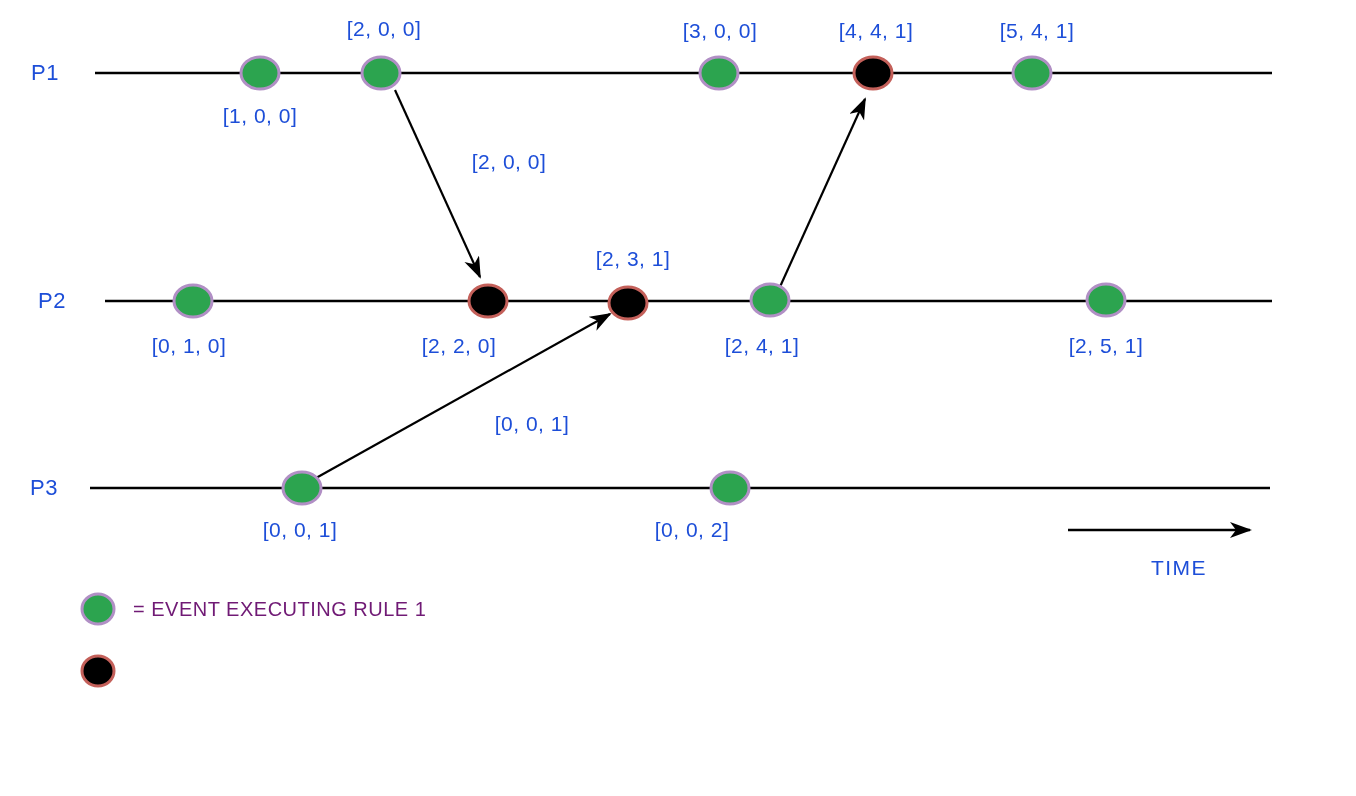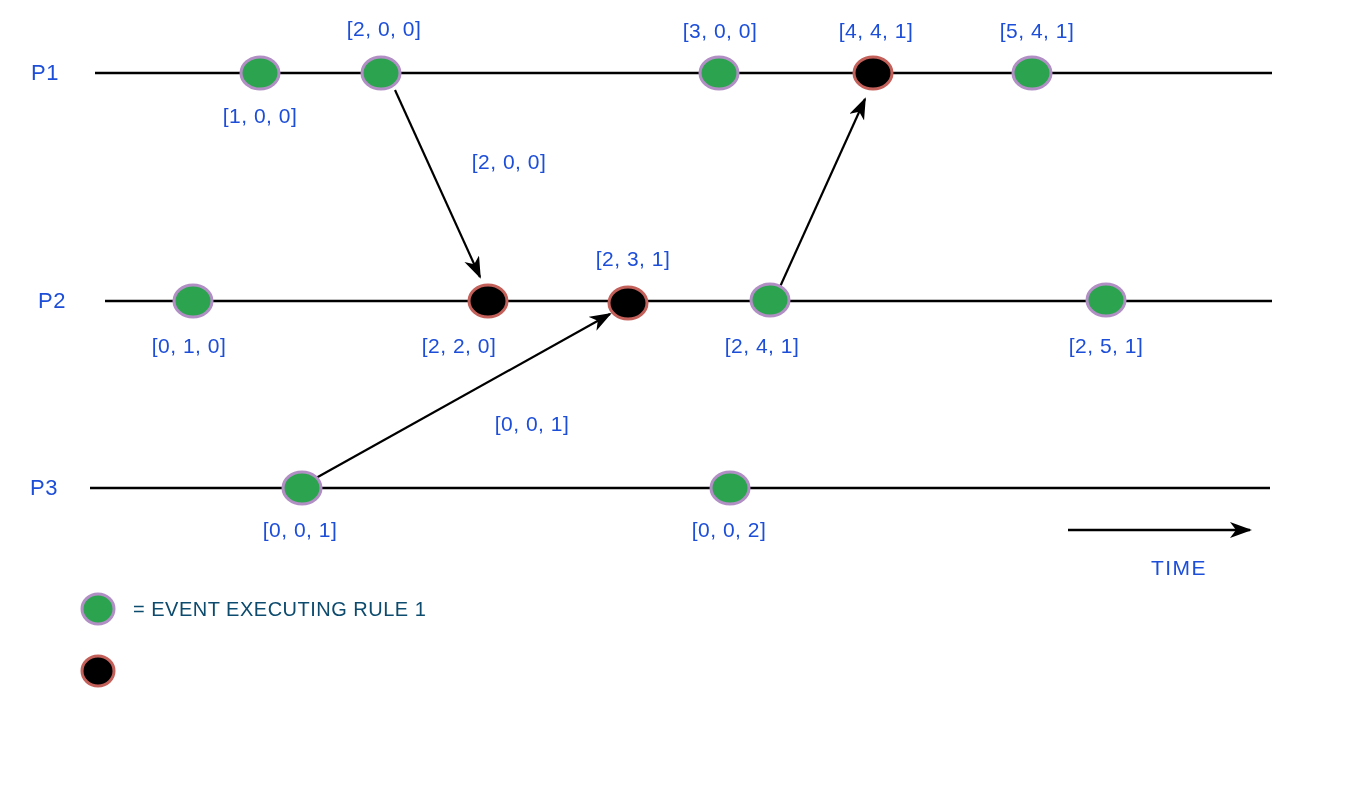--- a/index.html
+++ b/index.html
@@ -31,21 +31,21 @@
   }
   .proc-lbl {
     font-size: 22px;
   }
   .legend-text {
     position: absolute;
     transform: translateY(-50%);
     white-space: nowrap;
     font-size: 20px;
     letter-spacing: 0.5px;
-    color: #0c4a6e;
+    color: #701a75;
   }
   .time-lbl {
     letter-spacing: 1.5px;
   }
 </style>
 </head>
 <body>
 
 <div id="canvas">
 
@@ -95,21 +95,21 @@
   <div class="lbl" style="left:876px; top:31px;">[4, 4, 1]</div>
   <div class="lbl" style="left:1037px; top:31px;">[5, 4, 1]</div>
 
   <div class="lbl" style="left:189px; top:346px;">[0, 1, 0]</div>
   <div class="lbl" style="left:459px; top:346px;">[2, 2, 0]</div>
   <div class="lbl" style="left:633px; top:259px;">[2, 3, 1]</div>
   <div class="lbl" style="left:762px; top:346px;">[2, 4, 1]</div>
   <div class="lbl" style="left:1106px; top:346px;">[2, 5, 1]</div>
 
   <div class="lbl" style="left:300px; top:530px;">[0, 0, 1]</div>
-  <div class="lbl" style="left:729px; top:530px;">[0, 0, 2]</div>
+  <div class="lbl" style="left:692px; top:530px;">[0, 0, 2]</div>
 
   <div class="lbl" style="left:509px; top:162px;">[2, 0, 0]</div>
   <div class="lbl" style="left:532px; top:424px;">[0, 0, 1]</div>
 
   <div class="lbl time-lbl" style="left:1179px; top:568px;">TIME</div>
 
   <div class="legend-text" style="left:133px; top:609px;">= EVENT EXECUTING RULE 1</div>
 
 </div>
 

